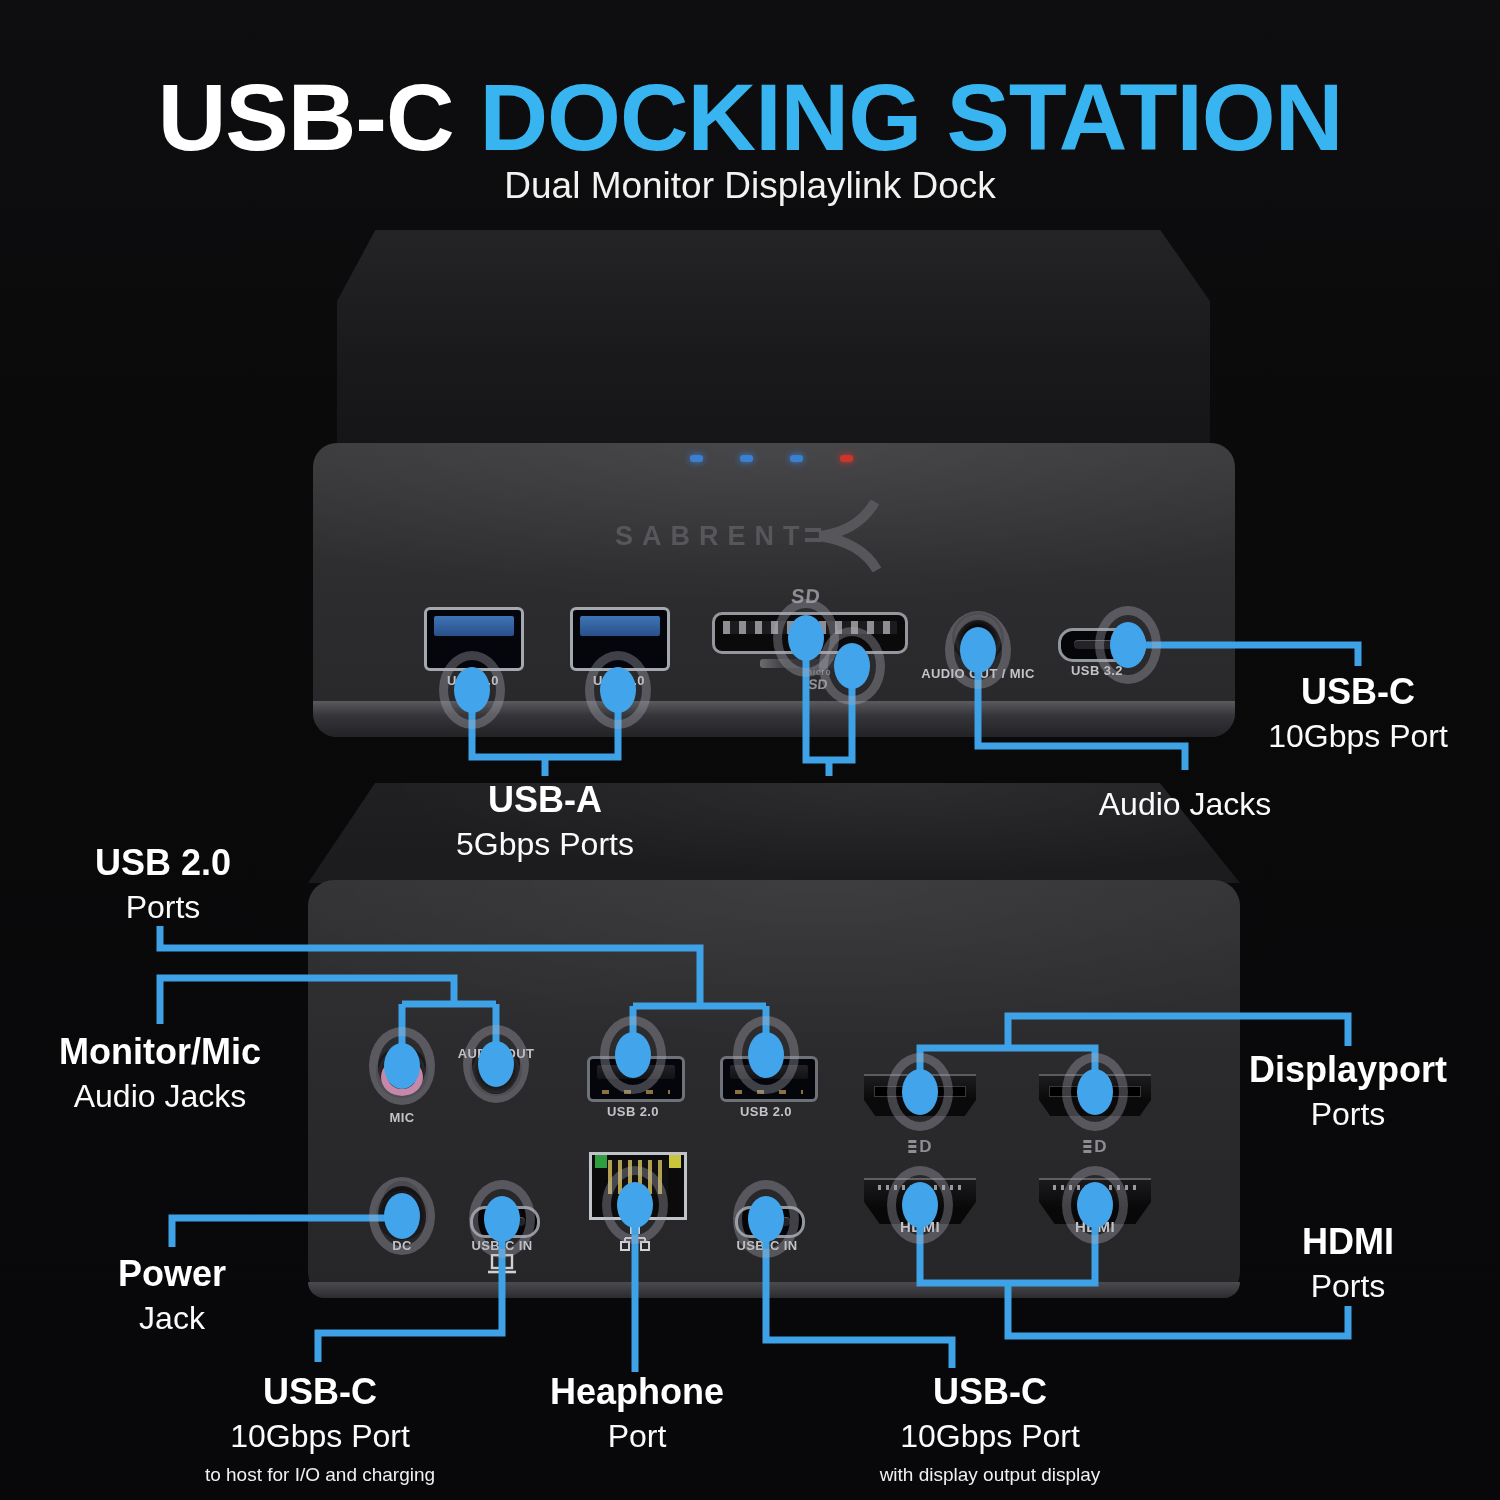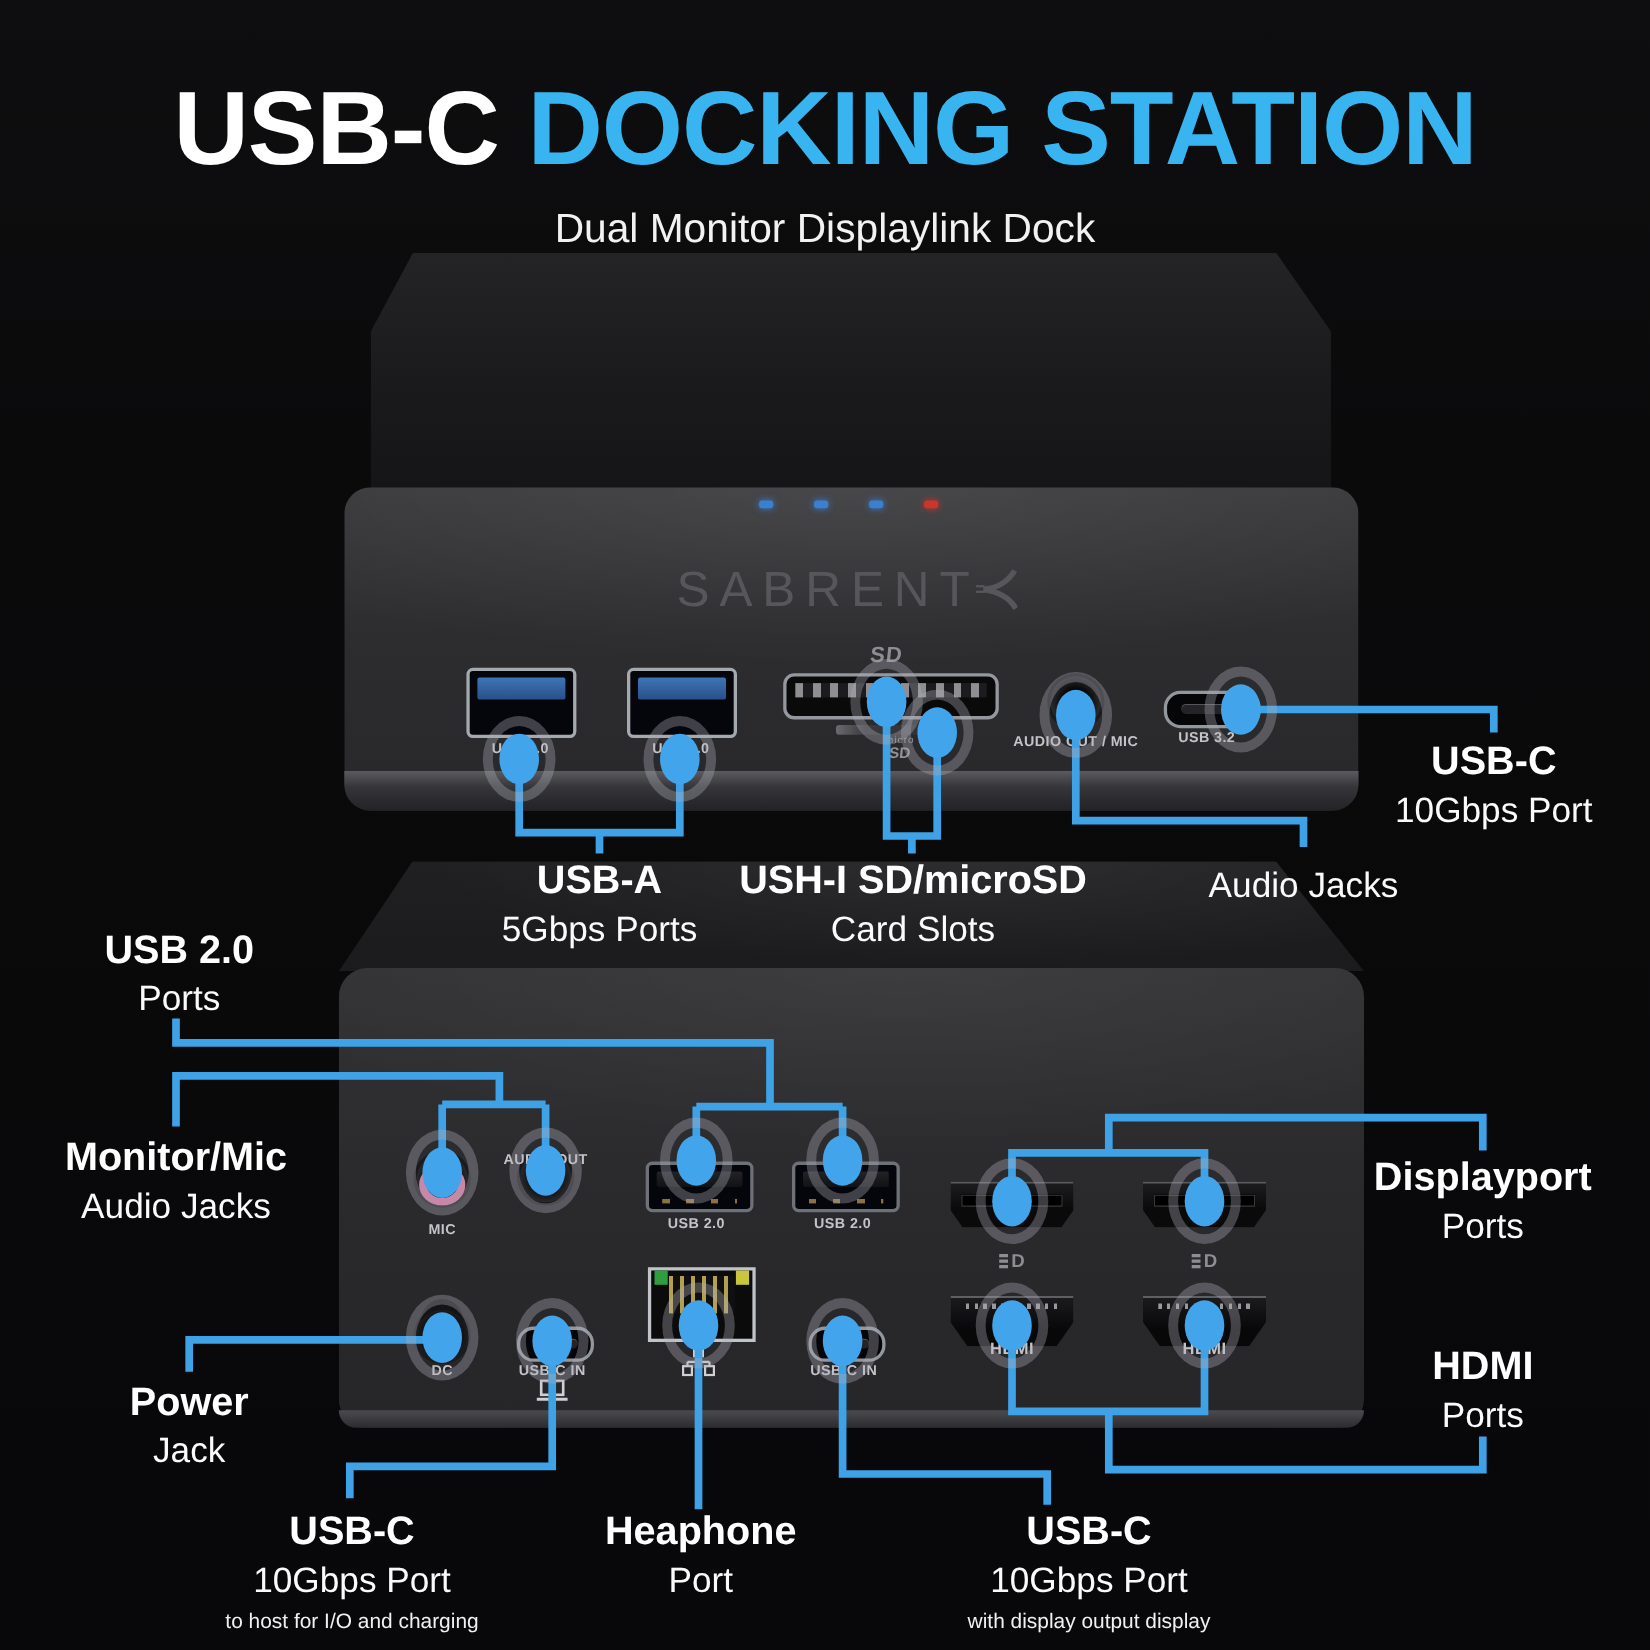--- a/index.html
+++ b/index.html
@@ -6,21 +6,21 @@
   .canvas{position:relative;width:1500px;height:1500px;overflow:hidden;
     background:linear-gradient(180deg,#0e0e10 0%,#0a0a0b 30%,#08080a 100%);
     font-family:"Liberation Sans",sans-serif;color:#fff;}
   .abs{position:absolute;}
 
   
   .header{position:absolute;top:70px;left:0;width:100%;text-align:center;}
   .title{font-size:95px;font-weight:800;letter-spacing:-1px;line-height:1;}
   .title .t-white{color:#ffffff;}
   .title .t-blue{color:var(--title-blue,#38b5f0);margin-left:26px;}
-  .subtitle{margin-top:22px;font-size:37px;font-weight:400;color:#f2f2f2;}
+  .subtitle{font-size:37px;font-weight:400;color:#f2f2f2;}
 
   
   .lid-front{position:absolute;left:337px;top:230px;width:873px;height:216px;
     background:linear-gradient(180deg,#242427 0%,#1a1a1c 55%,#151517 100%);
     clip-path:polygon(4.4% 0,94.3% 0,100% 33%,100% 100%,0 100%,0 33%);}
   .face-front{position:absolute;left:313px;top:443px;width:922px;height:294px;border-radius:24px;
     background:radial-gradient(130% 100% at 50% 0%,rgba(255,255,255,.07),transparent 55%),
                linear-gradient(180deg,#3a3a3d 0%,#2d2d30 45%,#28282a 100%);}
   .bevel-front{position:absolute;left:313px;top:701px;width:922px;height:36px;border-radius:0 0 24px 24px;
     background:linear-gradient(180deg,#5a5a5f 0%,#35353a 40%,#232326 100%);}
@@ -31,21 +31,21 @@
   .face-back{position:absolute;left:308px;top:880px;width:932px;height:418px;border-radius:26px;
     background:radial-gradient(120% 70% at 55% 0%,rgba(255,255,255,.05),transparent 55%),
                linear-gradient(180deg,#333336 0%,#2a2a2d 50%,#262629 100%);}
   .bevel-back{position:absolute;left:308px;top:1282px;width:932px;height:16px;border-radius:0 0 26px 26px;
     background:linear-gradient(180deg,#4a4a4f,#2c2c30);}
 
   .led{position:absolute;top:455px;width:13px;height:7px;border-radius:3px;}
 
   
   .brand{position:absolute;left:615px;top:500px;width:310px;height:72px;display:flex;align-items:center;}
-  .brand-text{font-size:45px;font-weight:400;letter-spacing:9px;color:#57575b;}
+  .brand-text{font-size:27px;font-weight:700;letter-spacing:9px;color:#57575b;}
   .brand-swoosh{margin-left:-4px;}
 
   
   .engrave{position:absolute;transform:translateX(-50%);font-size:13px;font-weight:700;
     color:#c3c3c8;letter-spacing:.4px;white-space:nowrap;}
   .usb-a{position:absolute;border:3px solid #a4a8af;border-radius:6px;background:#04060b;}
   .usb-a .tongue{position:absolute;left:7px;right:7px;top:6px;height:20px;border-radius:2px;
     background:linear-gradient(180deg,#3f74b5,#28508a);}
   .usb-a.black{border-color:#6e7177;}
   .usb-a.black .tongue{background:linear-gradient(180deg,#232327,#121215);}
@@ -281,24 +281,20 @@
   <span class="port-dot" style="left:502px;top:1219px"></span>
   <span class="port-dot" style="left:635px;top:1205px"></span>
   <span class="port-dot" style="left:766px;top:1219px"></span>
   <span class="port-dot" style="left:920px;top:1205px"></span>
   <span class="port-dot" style="left:1095px;top:1205px"></span>
 
   <div class="callout" style="left:545px;top:780px">
     <div class="c-title">USB-A</div>
     <div class="c-sub">5Gbps Ports</div>
   </div>
-  <div class="callout" style="left:830px;top:780px">
-    <div class="c-title">USH-I SD/microSD</div>
-    <div class="c-sub">Card Slots</div>
-  </div>
   <div class="callout" style="left:1185px;top:780px">
     <div class="c-sub">Audio Jacks</div>
   </div>
   <div class="callout" style="left:1358px;top:672px">
     <div class="c-title">USB-C</div>
     <div class="c-sub">10Gbps Port</div>
   </div>
   <div class="callout" style="left:163px;top:843px">
     <div class="c-title">USB 2.0</div>
     <div class="c-sub">Ports</div>

